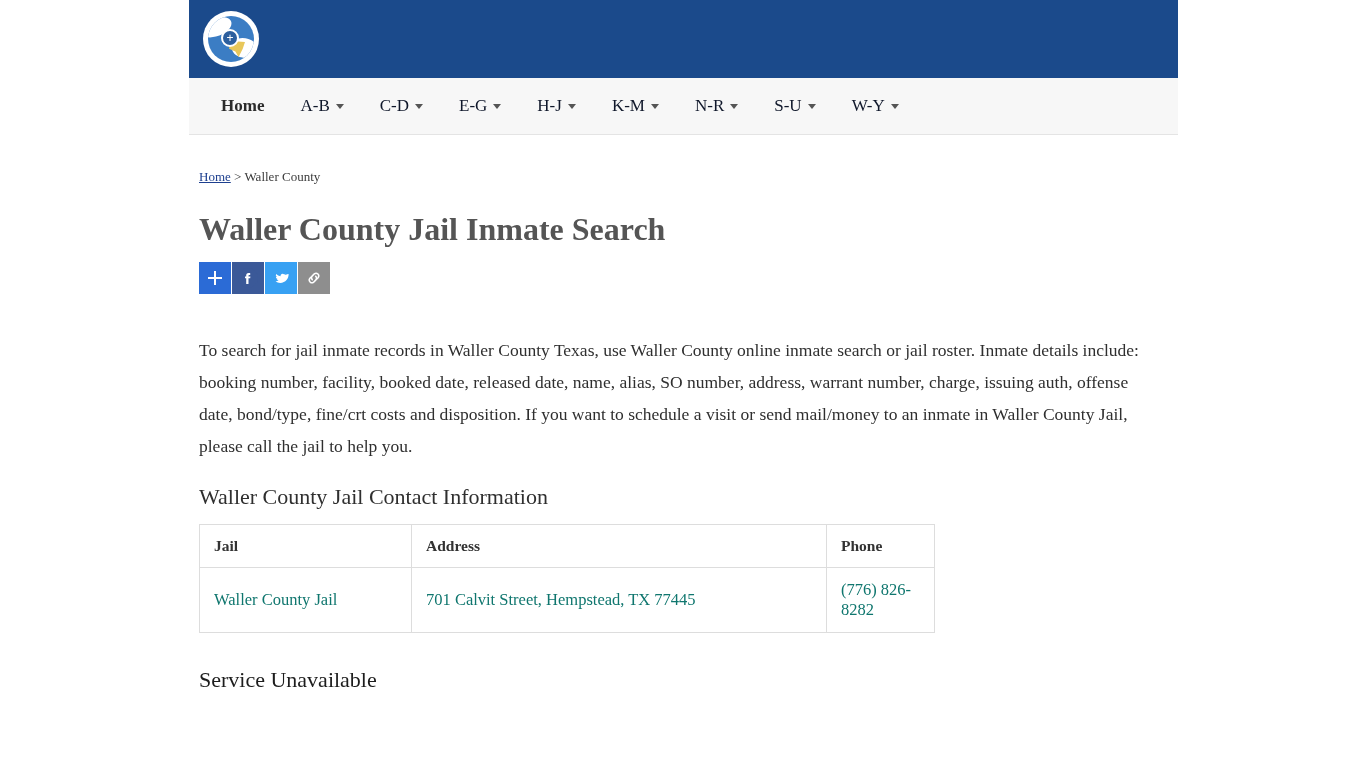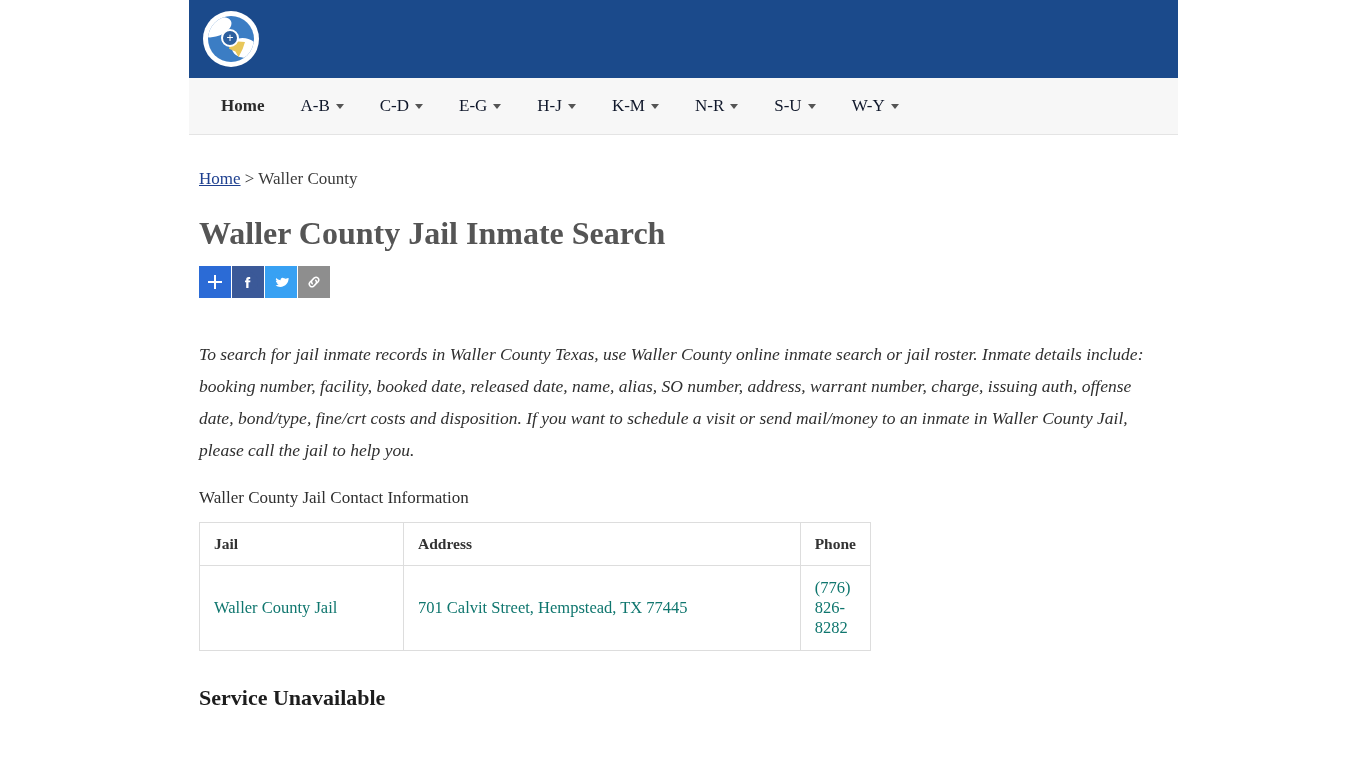--- a/index.html
+++ b/index.html
@@ -122,21 +122,21 @@
     border-right: 4px solid transparent;
     border-top: 5px solid #555;
     margin-bottom: -1px;
   }
 
   
   .content {
     padding: 34px 14px 0 10px;
   }
   .breadcrumb {
-    font-size: 17px;
+    font-size: 13px;
     color: #3b3b3b;
     margin: 0 0 8px 0;
   }
   .breadcrumb a {
     color: #1d3f8f;
     text-decoration: underline;
   }
   h1.page-title {
     font-size: 32px;
     color: #555555;
@@ -163,32 +163,31 @@
   .share-tw { background: #38a1f3; }
   .share-link { background: #8e8e8e; font-size: 16px; }
   .share-btn svg { display: block; }
 
   p.para {
     font-size: 17.5px;
     color: #2f2f2f;
     line-height: 32px;
     margin: 0 0 22px 0;
     max-width: 945px;
-    font-style: italic;
   }
   p.contact-line {
-    font-size: 17px;
+    font-size: 22px;
     color: #2f2f2f;
     margin: 0 0 14px 0;
   }
 
   table.contact {
     border-collapse: collapse;
     margin: 0 12px 22px 0;
-    width: 672px;
+    width: 736px;
   }
   table.contact th, table.contact td {
     border: 1px solid #dddddd;
     text-align: left;
     font-size: 16.5px;
     padding: 12px 14px;
     color: #0f766e;
   }
   table.contact th {
     font-weight: bold;
@@ -199,21 +198,21 @@
   table.contact td:nth-child(2) { width: 415px; }
 
   a.vine {
     color: #1d3f8f;
     text-decoration: underline;
     font-weight: bold;
   }
 
   h2.service {
     font-size: 22px;
-    font-weight: bold;
+    font-weight: normal;
     color: #1d1d1d;
     margin: 34px 0 10px 0;
   }
 </style>
 </head>
 <body>
 
 <div class="page">
   <div class="container">
 

